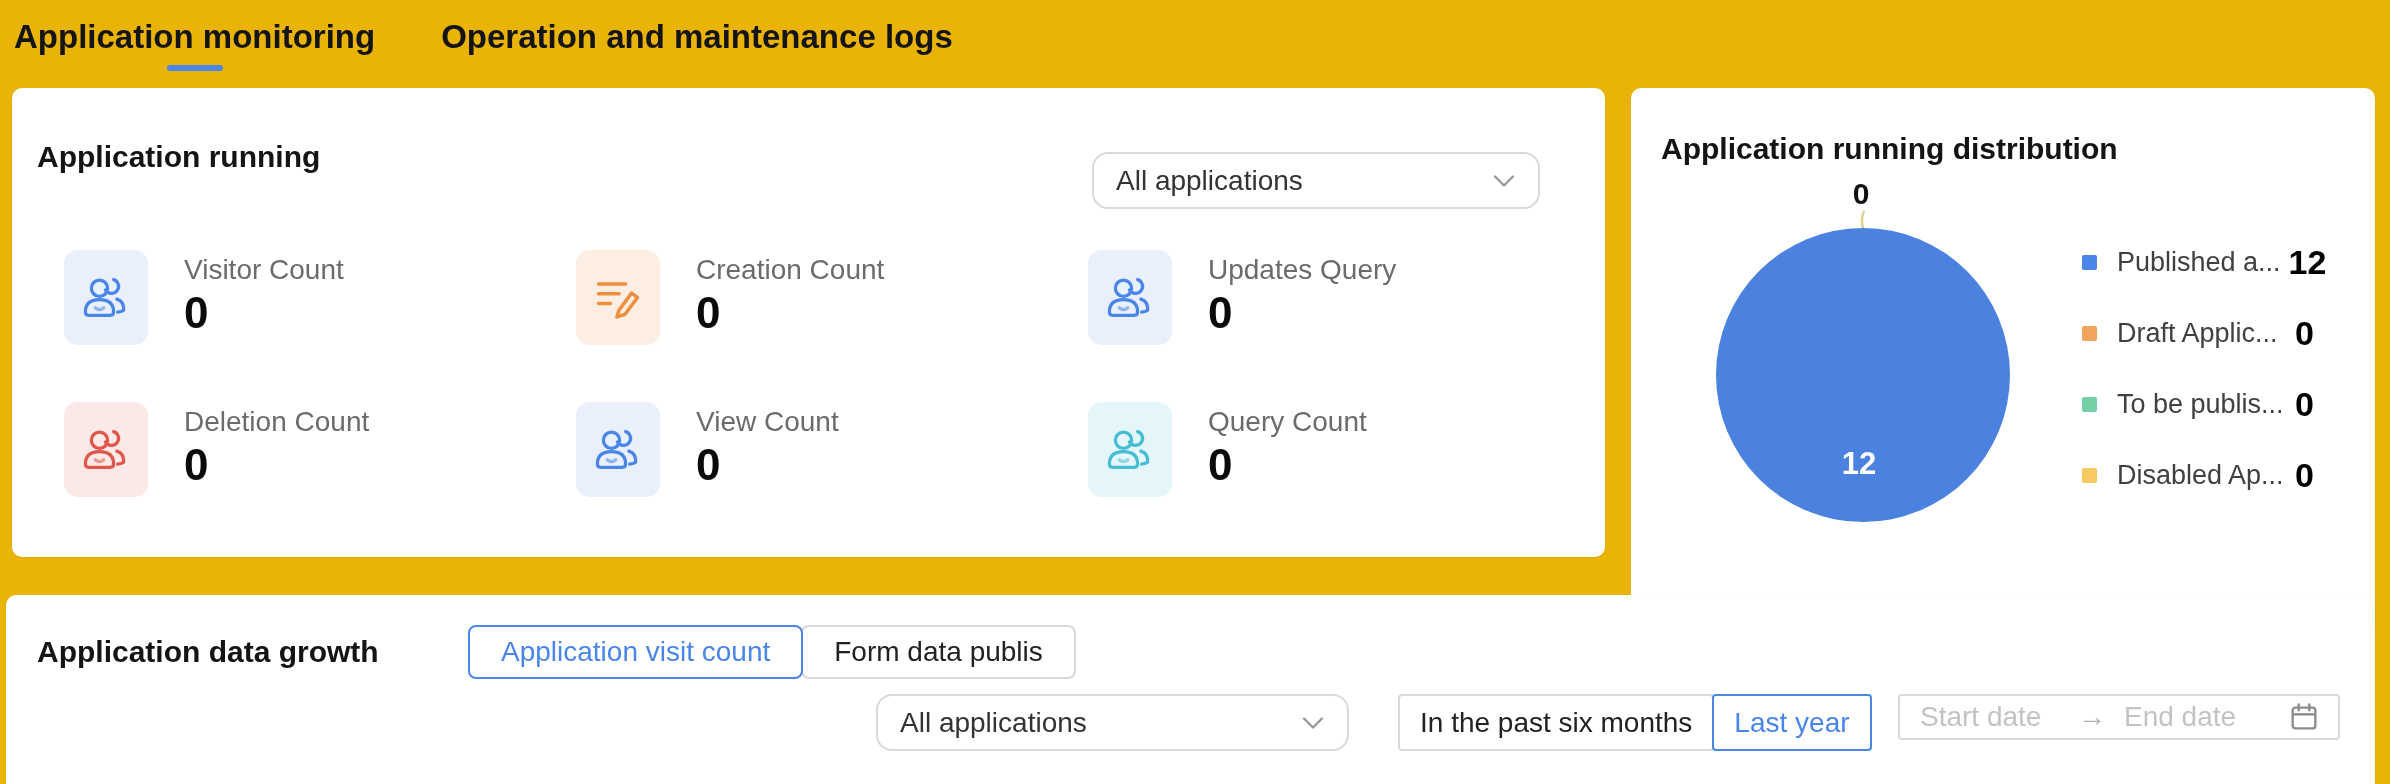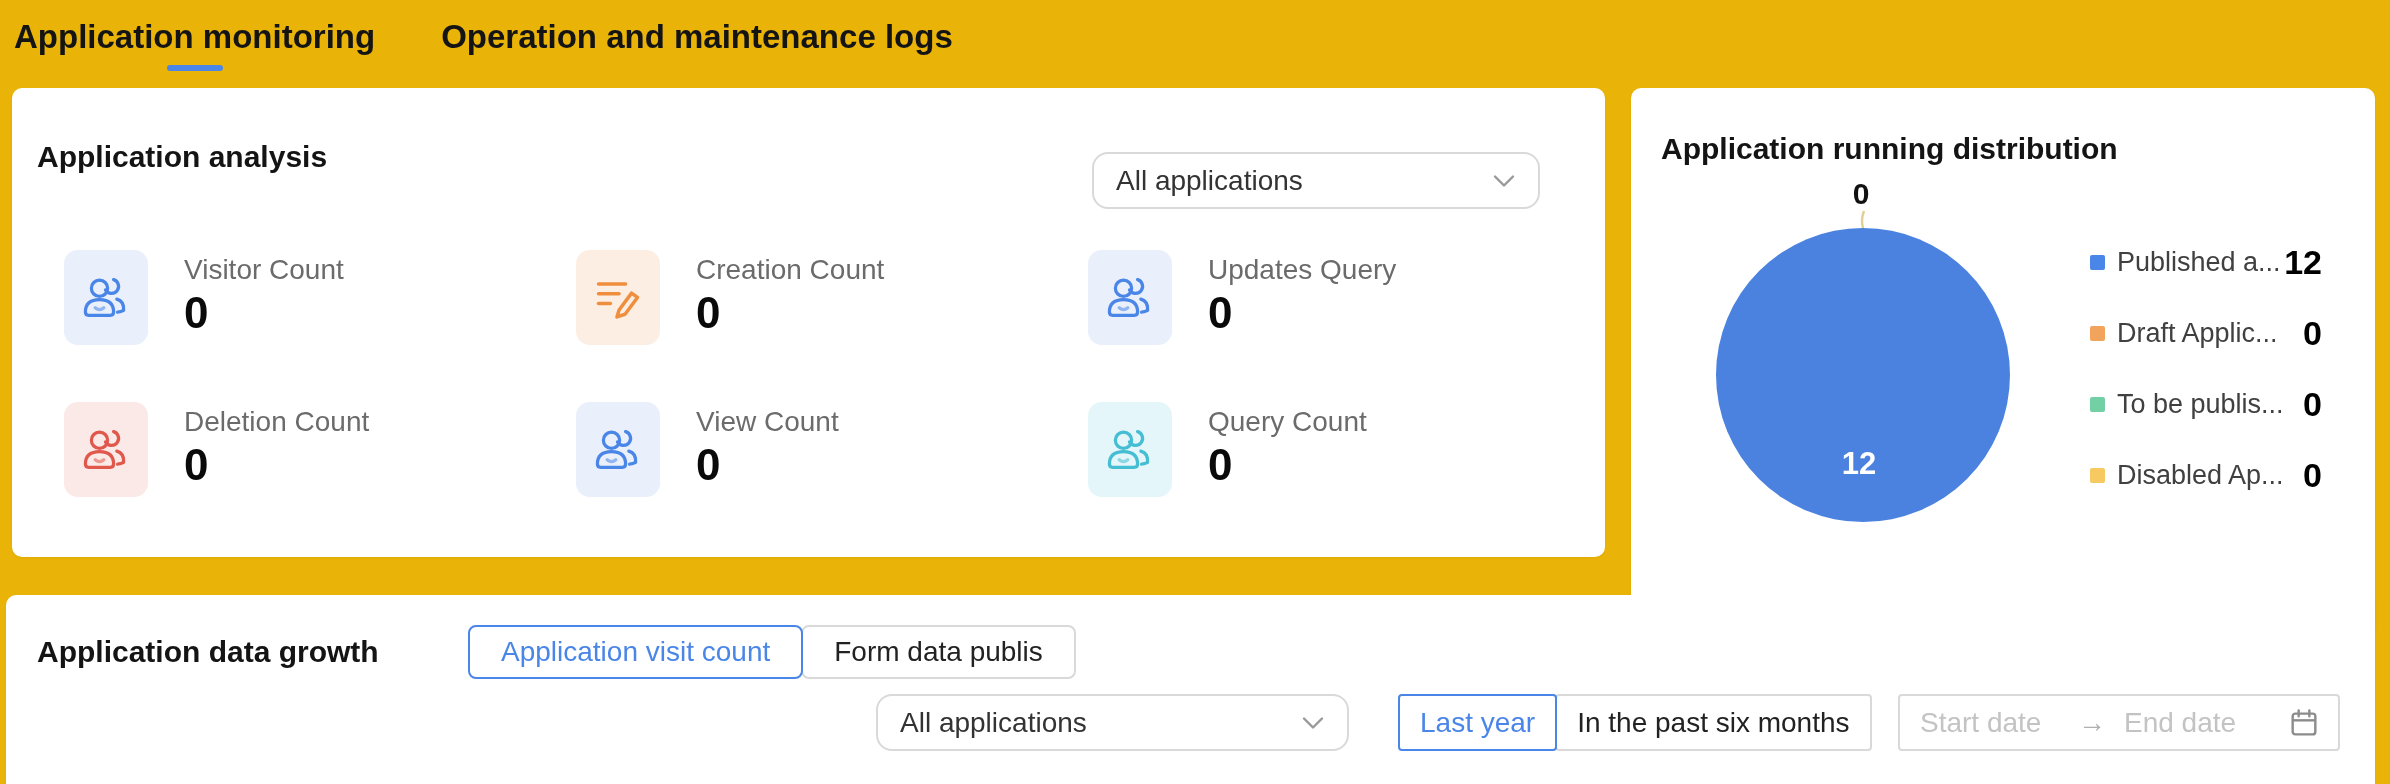--- a/index.html
+++ b/index.html
@@ -33,40 +33,40 @@
   .stats{position:absolute;left:52px;top:162px;display:grid;grid-template-columns:512px 512px 512px;row-gap:57px;}
   .stat{display:flex;}
   .stat-icon{width:84px;height:95px;border-radius:14px;display:flex;align-items:center;justify-content:center;flex:none;}
   .stat-icon svg{width:52px;height:48px;}
   .stat-text{margin-left:36px;padding-top:4px;}
   .stat-label{font-size:28px;color:#6b6b6b;}
   .stat-value{font-size:44px;font-weight:900;color:#0a0a0a;margin-top:2px;}
 
   
   .legend{position:absolute;left:451px;top:0;width:232px;}
-  .legend-row{position:absolute;left:8px;width:232px;display:flex;align-items:center;cursor:pointer;}
+  .legend-row{position:absolute;left:0;width:232px;display:flex;align-items:center;cursor:pointer;gap:8px;}
   .legend-marker{width:15px;height:15px;border-radius:2px;flex:none;}
   .legend-label{margin-left:12px;font-size:27px;color:#404040;white-space:nowrap;}
   .legend-value{margin-left:auto;font-size:34px;font-weight:900;color:#000;}
 
   
   .growth-title{position:absolute;left:31px;top:40px;font-size:30px;font-weight:700;color:#141414;}
   .seg{position:absolute;left:462px;top:30px;display:flex;height:54px;}
   .seg-btn{display:flex;align-items:center;padding:0 31px;font-size:28px;background:#fff;color:#222;
            border:2px solid #d9d9d9;border-radius:8px;box-sizing:border-box;cursor:pointer;}
   .seg-btn + .seg-btn{margin-left:-2px;}
   .seg-btn.active{border-color:#4a85e8;color:#4a85e8;position:relative;z-index:1;}
 
   .range-group{position:absolute;left:1392px;top:99px;display:flex;height:57px;}
   .range-btn{display:flex;align-items:center;padding:0 20px;font-size:28px;background:#fff;color:#222;
              border:2px solid #d9d9d9;border-radius:4px;box-sizing:border-box;cursor:pointer;}
   .range-btn + .range-btn{margin-left:-2px;}
   .range-btn.active{border-color:#4a85e8;color:#4a85e8;position:relative;z-index:1;}
 
-  .date-range{position:absolute;left:1892px;top:99px;width:442px;height:57px;border:2px solid #d9d9d9;
+  .date-range{position:absolute;left:1892px;top:99px;width:442px;height:46px;border:2px solid #d9d9d9;
               border-radius:4px;background:#fff;display:flex;align-items:center;padding:0 18px;box-sizing:border-box;}
   .dr-input{border:none;outline:none;font-size:28px;color:#333;width:140px;background:transparent;
             font-family:"Liberation Sans",sans-serif;}
   .dr-input::placeholder{color:#c3c3c3;}
   .dr-arrow{color:#b0b0b0;font-size:28px;margin:0 16px;}
   .dr-cal{margin-left:auto;width:32px;height:32px;flex:none;}
 </style>
 </head>
 <body>
 
@@ -77,21 +77,21 @@
       <span>Application monitoring</span>
       <div class="underline"></div>
     </div>
     <div class="top-tab">
       <span>Operation and maintenance logs</span>
       <div class="underline"></div>
     </div>
   </div>
 
   <div class="card" id="analysis-card">
-    <div class="card-title">Application analysis</div>
+    <div class="card-title">Application running</div>
 
     <div class="select" id="analysis-select">
       <span>All applications</span>
       <svg class="chev" viewBox="0 0 16 10">
         <path d="M2 2 l6 6 6-6" fill="none" stroke="#999" stroke-width="1.6" stroke-linecap="round" stroke-linejoin="round"></path>
       </svg>
     </div>
 
     <div class="stats" id="stats-grid">
         <div class="stat">
@@ -233,25 +233,25 @@
     </div>
 
     <div class="select" id="growth-select">
       <span>All applications</span>
       <svg class="chev" viewBox="0 0 16 10">
         <path d="M2 2 l6 6 6-6" fill="none" stroke="#999" stroke-width="1.6" stroke-linecap="round" stroke-linejoin="round"></path>
       </svg>
     </div>
 
     <div class="range-group">
+      <div class="range-btn">
+        <span>In the past six months</span>
+      </div>
       <div class="range-btn active">
         <span>Last year</span>
-      </div>
-      <div class="range-btn">
-        <span>In the past six months</span>
       </div>
     </div>
 
     <div class="date-range">
       <input class="dr-input" placeholder="Start date" style="">
       <span class="dr-arrow">→</span>
       <input class="dr-input" placeholder="End date" style="">
       <svg class="dr-cal" viewBox="0 0 24 24">
         <rect x="3.5" y="5" width="17" height="15.5" rx="2" fill="none" stroke="#8c8c8c" stroke-width="1.8"></rect>
         <path d="M3.5 10 H20.5" stroke="#8c8c8c" stroke-width="1.8"></path>

